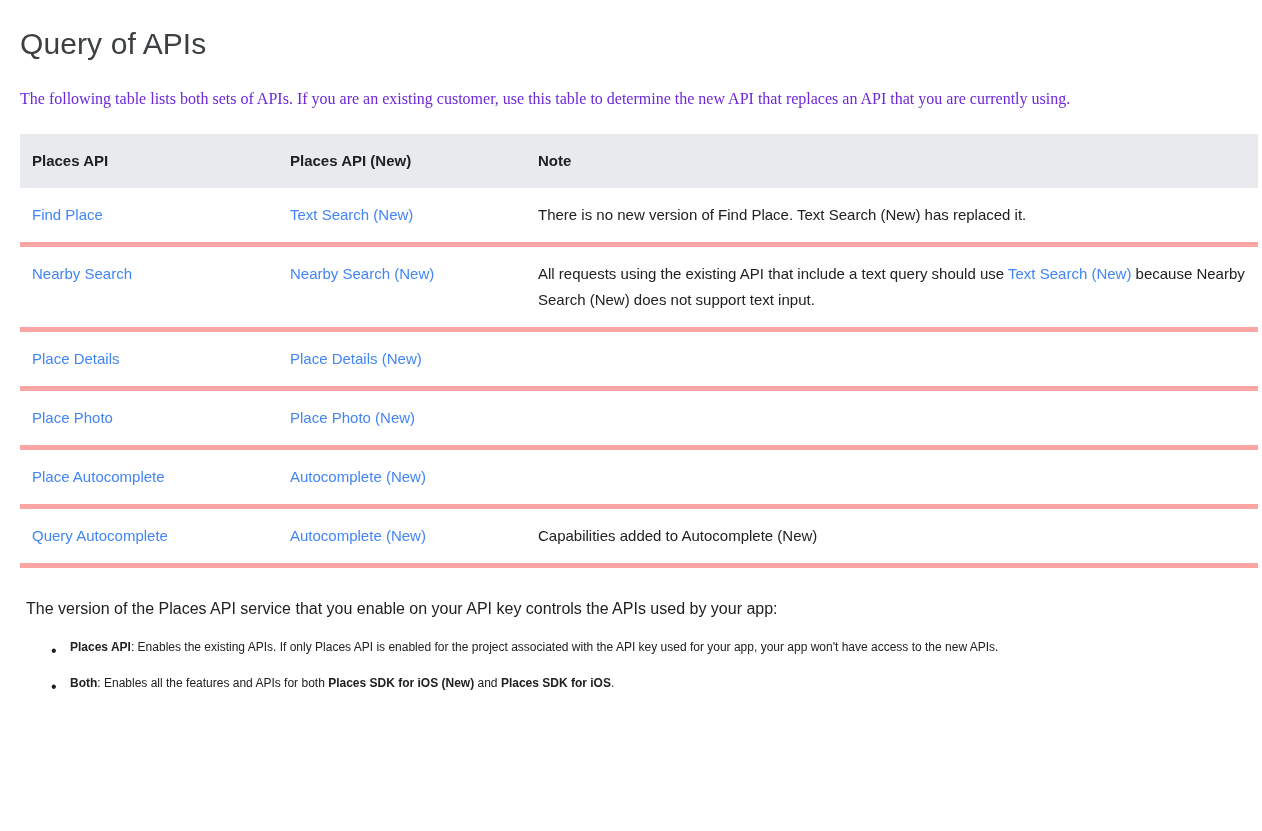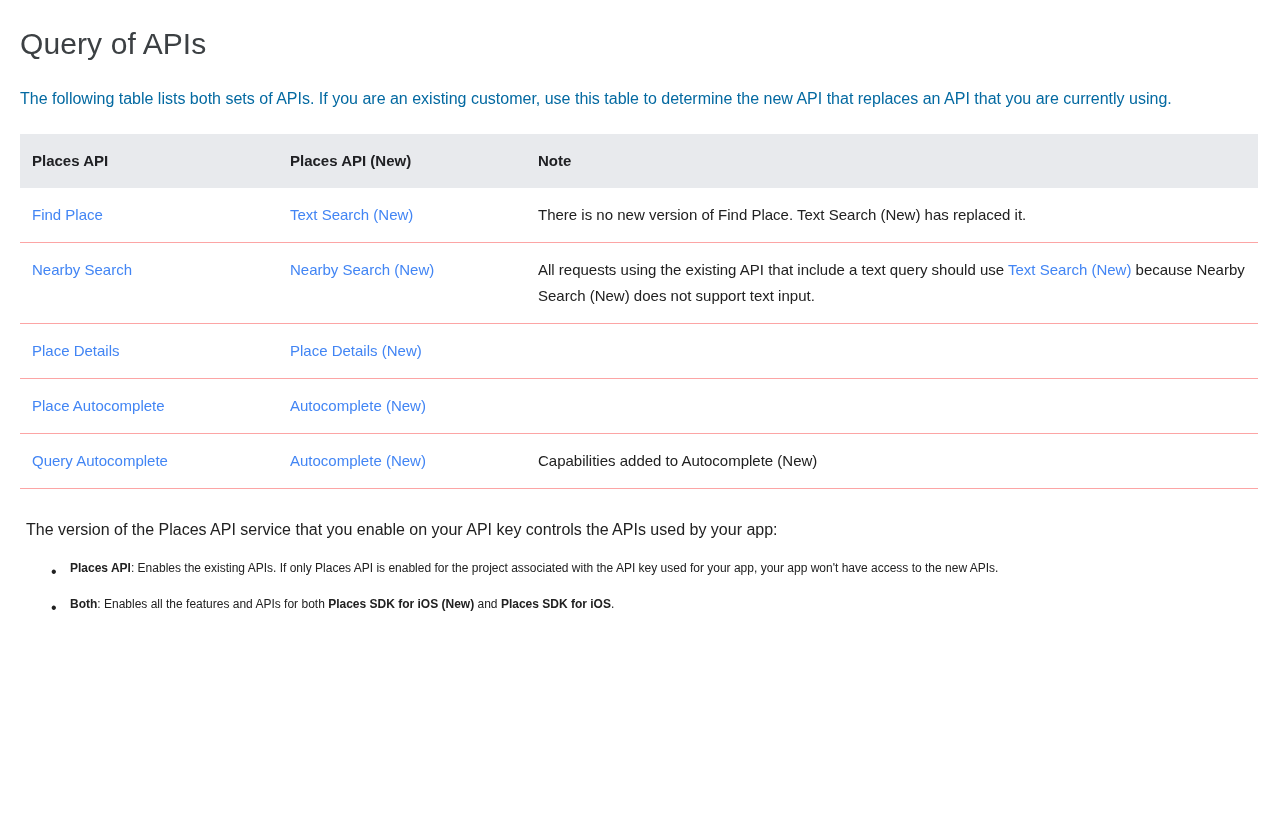--- a/index.html
+++ b/index.html
@@ -26,24 +26,25 @@
     color: #3c4043;
     margin: 0;
     padding: 24px 0 0 20px;
     line-height: 40px;
     letter-spacing: 0.1px;
   }
 
   p.intro {
     font-size: 16px;
     line-height: 26px;
-    color: #0369a1;
+    color: #6d28d9;
     margin: 0;
     padding: 22px 20px 0 20px;
     max-width: 1240px;
+    font-family: Liberation Serif, serif;
   }
 
   .table-wrap {
     padding: 0 2px 0 20px;
     margin-top: 22px;
   }
   table.api-table {
     border-collapse: collapse;
     width: 1238px;
     table-layout: fixed;
@@ -61,21 +62,21 @@
     color: #202124;
     padding: 17px 12px 17px 12px;
     border: none;
     vertical-align: middle;
     line-height: 20px;
   }
   table.api-table thead th:first-child { padding-left: 12px; }
 
   table.api-table tbody td {
     padding: 14px 12px 14px 12px;
-    border-bottom: 1px solid #fca5a5;
+    border-bottom: 5px solid #fca5a5;
     vertical-align: top;
     line-height: 26px;
     font-size: 15px;
     color: #212121;
   }
   table.api-table tbody tr:first-child td {
     border-top: none;
   }
 
   a.link {
@@ -149,20 +150,25 @@
             <td><a class="link">Nearby Search</a></td>
             <td><a class="link">Nearby Search (New)</a></td>
             <td><span>All requests using the existing API that include a text query should use </span><a class="link">Text Search (New)</a><span> because Nearby Search (New) does not support text input.</span></td>
           </tr>
           <tr>
             <td><a class="link">Place Details</a></td>
             <td><a class="link">Place Details (New)</a></td>
             <td></td>
           </tr>
           <tr>
+            <td><a class="link">Place Photo</a></td>
+            <td><a class="link">Place Photo (New)</a></td>
+            <td></td>
+          </tr>
+          <tr>
             <td><a class="link">Place Autocomplete</a></td>
             <td><a class="link">Autocomplete (New)</a></td>
             <td></td>
           </tr>
           <tr>
             <td><a class="link">Query Autocomplete</a></td>
             <td><a class="link">Autocomplete (New)</a></td>
             <td><span>Capabilities added to Autocomplete (New)</span></td>
           </tr>
         </tbody>

